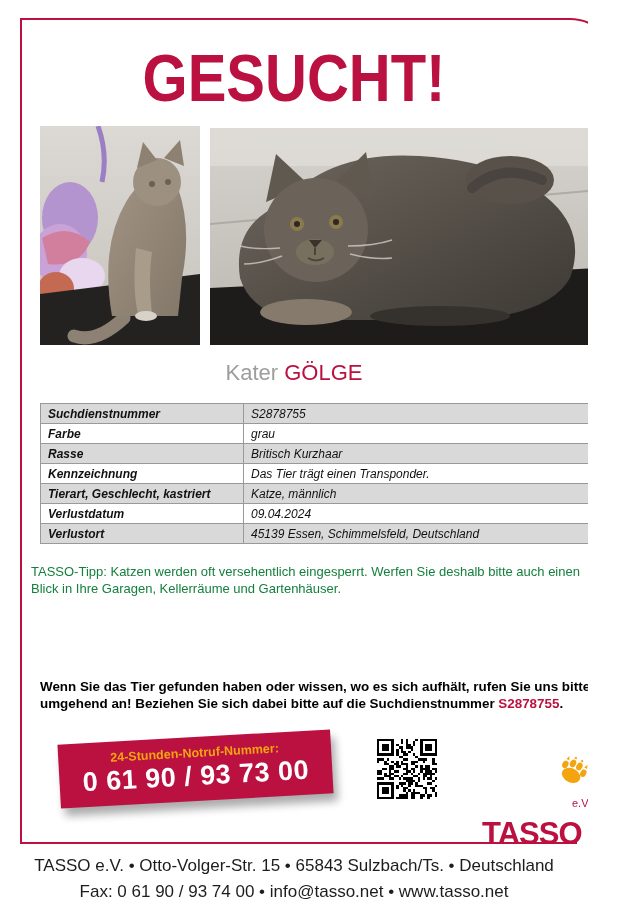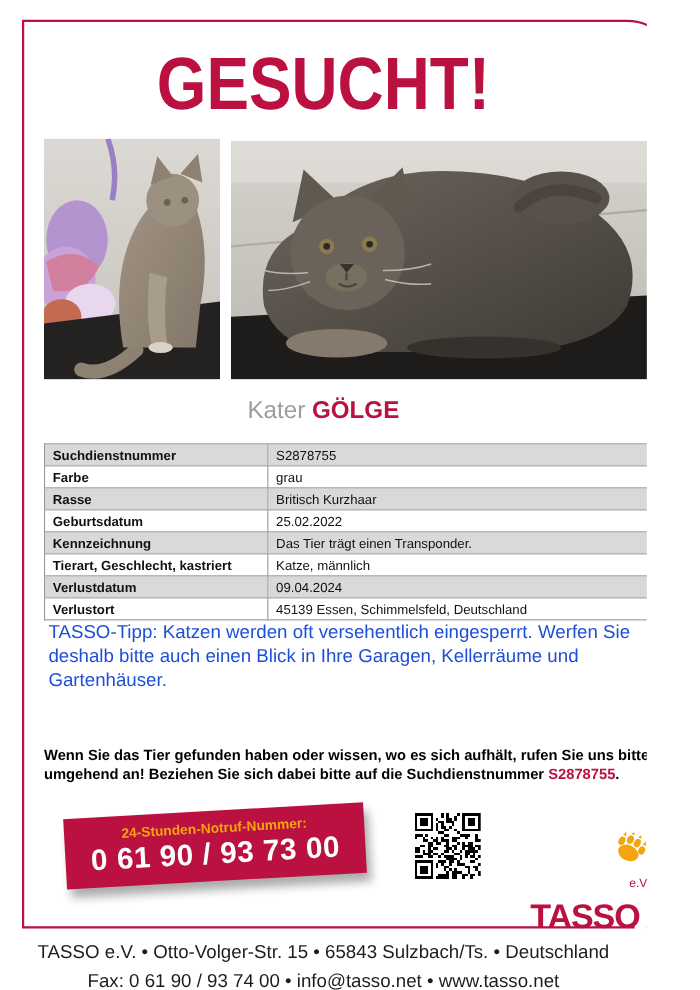--- a/index.html
+++ b/index.html
@@ -20,31 +20,31 @@
          color:var(--red);font-size:58px;font-weight:bold;letter-spacing:0;
          transform:scaleY(1.16);transform-origin:50% 0;}
 
   .photo{position:absolute;overflow:hidden;}
   .photo svg{display:block;width:100%;height:100%;}
   .photo-left{left:40px;top:126px;width:160px;height:219px;}
   .photo-right{left:210px;top:128px;width:390px;height:217px;}
 
   .pet-name{position:absolute;left:0;right:0;top:360px;text-align:center;font-size:22px;margin:0;}
   .pet-type{color:#9d9d9c;}
-  .pet-name-strong{color:var(--red);font-weight:bold;margin-left:6px;}
+  .pet-name-strong{color:var(--red);font-weight:normal;margin-left:6px;}
 
   table.details{position:absolute;left:40px;top:403px;width:557px;border-collapse:collapse;
                 font-size:12px;color:#111;table-layout:fixed;}
   table.details td{border:1px solid #999;padding:2px 7px;height:15px;vertical-align:middle;
-                   white-space:nowrap;overflow:hidden;}
+                   white-space:nowrap;overflow:hidden;font-style:italic;}
   table.details td.lbl{width:188px;font-weight:bold;}
   table.details tr:nth-child(odd){background:var(--tbl-gray);}
 
-  .tip{position:absolute;left:44px;top:564px;width:566px;margin:0;
-       font-size:17px;line-height:1.3;color:#1d4ed8;}
+  .tip{position:absolute;left:31px;top:564px;width:566px;margin:0;
+       font-size:13px;line-height:1.3;color:#15803d;}
 
   .cta{position:absolute;left:40px;top:679px;width:562px;margin:0;
        font-size:13.4px;font-weight:bold;line-height:1.25;color:#000;}
   .cta .red{color:var(--red);}
 
   .banner{position:absolute;left:59px;top:737px;width:273px;height:64px;background:var(--red);
           transform:rotate(-3.2deg);box-shadow:4px 8px 9px rgba(0,0,0,.33);
           display:flex;flex-direction:column;align-items:center;justify-content:center;}
   .banner-label{color:var(--orange);font-size:12.5px;font-weight:bold;}
   .banner-number{color:#fff;font-size:27px;font-weight:bold;letter-spacing:.5px;margin-top:1px;}
@@ -151,24 +151,20 @@
         <td class="lbl">Suchdienstnummer</td>
         <td class="val">S2878755</td>
       </tr>
       <tr>
         <td class="lbl">Farbe</td>
         <td class="val">grau</td>
       </tr>
       <tr>
         <td class="lbl">Rasse</td>
         <td class="val">Britisch Kurzhaar</td>
-      </tr>
-      <tr>
-        <td class="lbl">Geburtsdatum</td>
-        <td class="val">25.02.2022</td>
       </tr>
       <tr>
         <td class="lbl">Kennzeichnung</td>
         <td class="val">Das Tier trägt einen Transponder.</td>
       </tr>
       <tr>
         <td class="lbl">Tierart, Geschlecht, kastriert</td>
         <td class="val">Katze, männlich</td>
       </tr>
       <tr>

